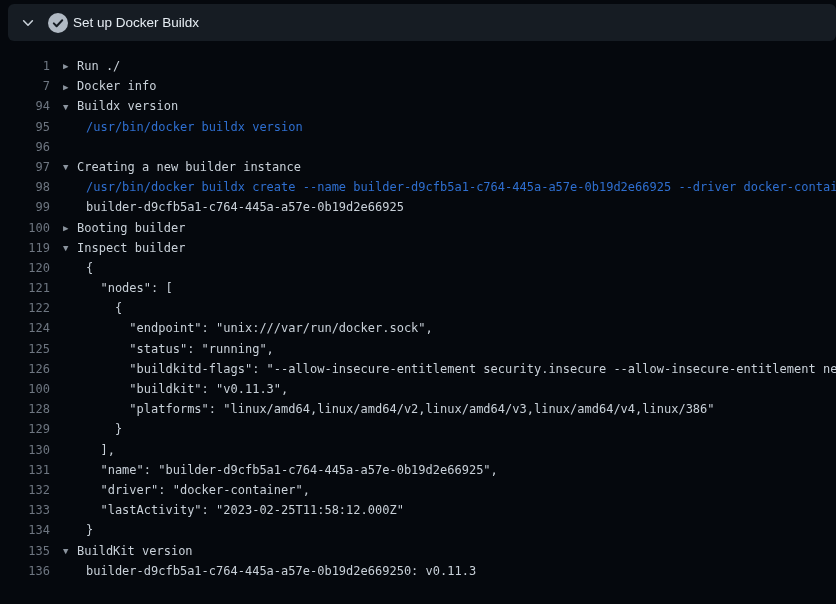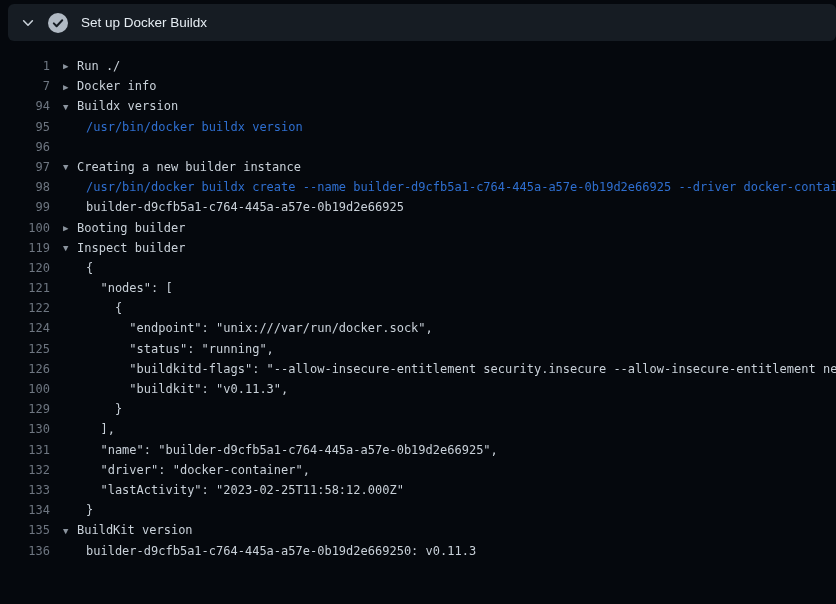--- a/index.html
+++ b/index.html
@@ -8,21 +8,21 @@
     background:#05080d;font-family:"Liberation Sans",sans-serif;
   }
   .step-header{
     position:absolute;top:4px;left:8px;right:0;height:37px;
     background:#161c23;border-radius:6px;
     display:flex;align-items:center;cursor:pointer;
   }
   .chev{margin-left:13px;display:flex;align-items:center;}
   .check{margin-left:13px;display:flex;align-items:center;}
   .step-title{
-    margin-left:13px;color:#e6edf3;font-size:13.5px;font-weight:400;
+    margin-left:5px;color:#e6edf3;font-size:13.5px;font-weight:400;
   }
   .log{
     position:absolute;top:41px;left:0;right:0;bottom:0;
     padding-top:15px;overflow:hidden;
   }
   .row{
     display:flex;height:20.2px;line-height:20.2px;
     font-family:"DejaVu Sans Mono","Liberation Mono",monospace;
     font-size:12px;white-space:pre;
   }
@@ -121,20 +121,24 @@
     </div>
       <div class="row output">
       <span class="num">126</span>
       <span class="body body-content">      "buildkitd-flags": "--allow-insecure-entitlement security.insecure --allow-insecure-entitlement network.host",</span>
     </div>
       <div class="row output">
       <span class="num">100</span>
       <span class="body body-content">      "buildkit": "v0.11.3",</span>
     </div>
       <div class="row output">
+      <span class="num">128</span>
+      <span class="body body-content">      "platforms": "linux/amd64,linux/amd64/v2,linux/amd64/v3,linux/amd64/v4,linux/386"</span>
+    </div>
+      <div class="row output">
       <span class="num">129</span>
       <span class="body body-content">    }</span>
     </div>
       <div class="row output">
       <span class="num">130</span>
       <span class="body body-content">  ],</span>
     </div>
       <div class="row output">
       <span class="num">131</span>
       <span class="body body-content">  "name": "builder-d9cfb5a1-c764-445a-a57e-0b19d2e66925",</span>

